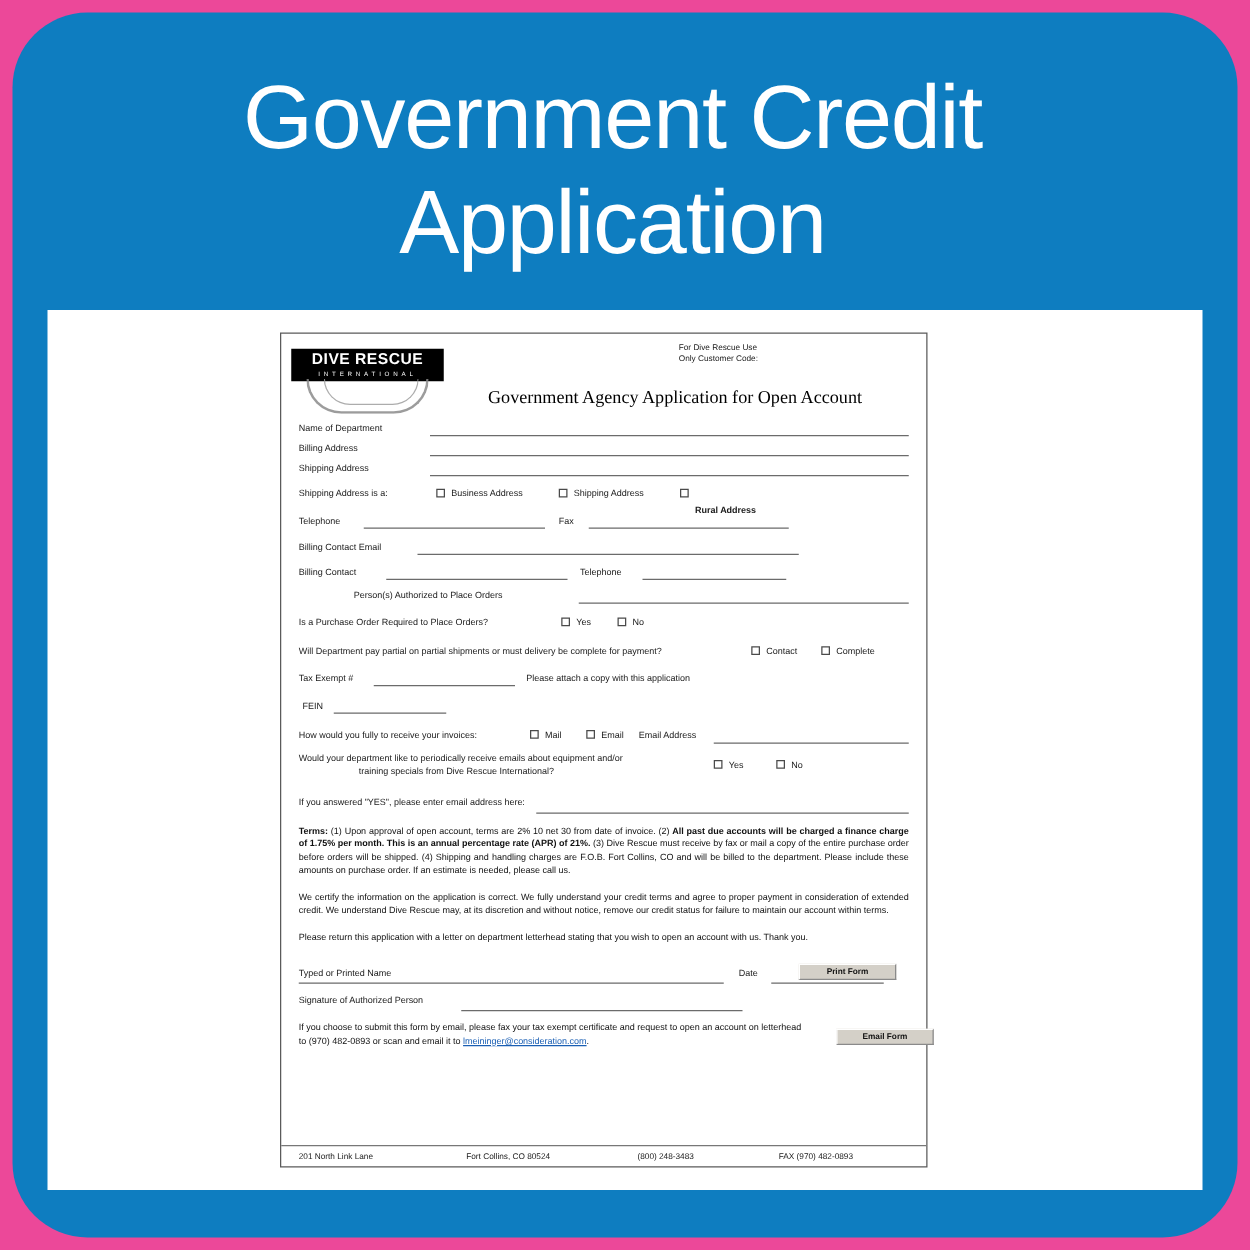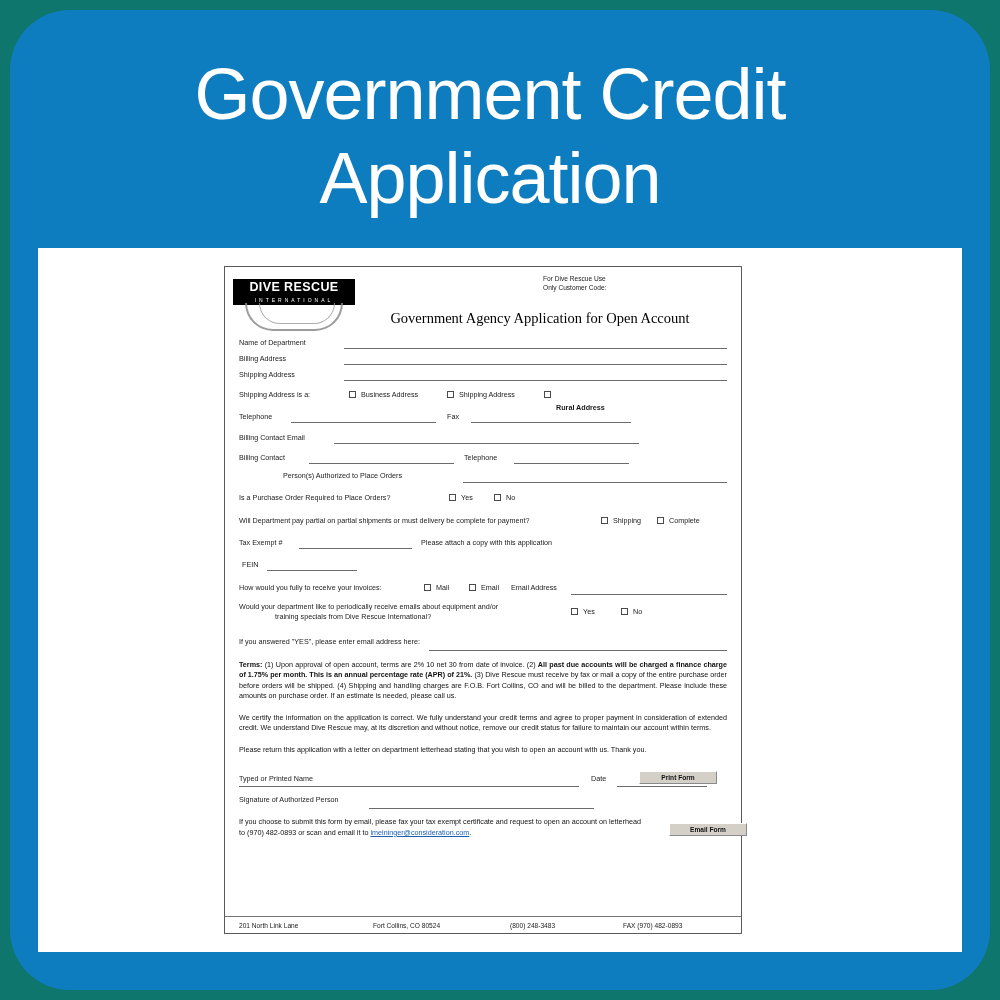--- a/index.html
+++ b/index.html
@@ -10,21 +10,21 @@
   body {
     width: 1000px;
     height: 1000px;
     font-family: "Liberation Sans", sans-serif;
     overflow: hidden;
   }
   .page {
     position: relative;
     width: 1000px;
     height: 1000px;
-    background: #0f766e;
+    background: #ec4899;
   }
   .blue-card {
     position: absolute;
     left: 10px;
     top: 10px;
     width: 980px;
     height: 980px;
     background: #0e7dc0;
     border-radius: 60px;
     box-sizing: border-box;
@@ -294,21 +294,21 @@
         <span class="lbl" style="left:0; top:8px;">Is a Purchase Order Required to Place Orders?</span>
         <span class="cbx" style="left:210px; top:9px;"></span>
         <span class="lbl" style="left:222px; top:8px;">Yes</span>
         <span class="cbx" style="left:255px; top:9px;"></span>
         <span class="lbl" style="left:267px; top:8px;">No</span>
       </div>
 
       <div class="row" style="height:23px;">
         <span class="lbl" style="left:0; top:8px;">Will Department pay partial on partial shipments or must delivery be complete for payment?</span>
         <span class="cbx" style="left:362px; top:9px;"></span>
-        <span class="lbl" style="left:374px; top:8px;">Shipping</span>
+        <span class="lbl" style="left:374px; top:8px;">Contact</span>
         <span class="cbx" style="left:418px; top:9px;"></span>
         <span class="lbl" style="left:430px; top:8px;">Complete</span>
       </div>
 
       <div class="row" style="height:21px;">
         <span class="lbl" style="left:0; top:7px;">Tax Exempt #</span>
         <span class="line" style="left:60px; width:113px; bottom:3px;"></span>
         <span class="lbl" style="left:182px; top:7px;">Please attach a copy with this application</span>
       </div>
 
@@ -322,21 +322,21 @@
         <span class="cbx" style="left:185px; top:10px;"></span>
         <span class="lbl" style="left:197px; top:9px;">Mail</span>
         <span class="cbx" style="left:230px; top:10px;"></span>
         <span class="lbl" style="left:242px; top:9px;">Email</span>
         <span class="lbl" style="left:272px; top:9px;">Email Address</span>
         <span class="line" style="left:332px; right:0; bottom:3px;"></span>
       </div>
 
       <div class="row" style="height:30px;">
         <span class="lbl" style="left:0; top:4px;">Would your department like to periodically receive emails about equipment and/or</span>
-        <span class="lbl" style="left:0; top:14px;padding-left:36px;">training specials from Dive Rescue International?</span>
+        <span class="lbl" style="left:12px; top:14px;padding-left:36px;">training specials from Dive Rescue International?</span>
         <span class="cbx" style="left:332px; top:10px;"></span>
         <span class="lbl" style="left:344px; top:9px;">Yes</span>
         <span class="cbx" style="left:382px; top:10px;"></span>
         <span class="lbl" style="left:394px; top:9px;">No</span>
       </div>
 
       <div class="row" style="height:26px;">
         <span class="lbl" style="left:0; top:9px;">If you answered "YES", please enter email address here:</span>
         <span class="line" style="left:190px; right:0; bottom:3px;"></span>
       </div>

